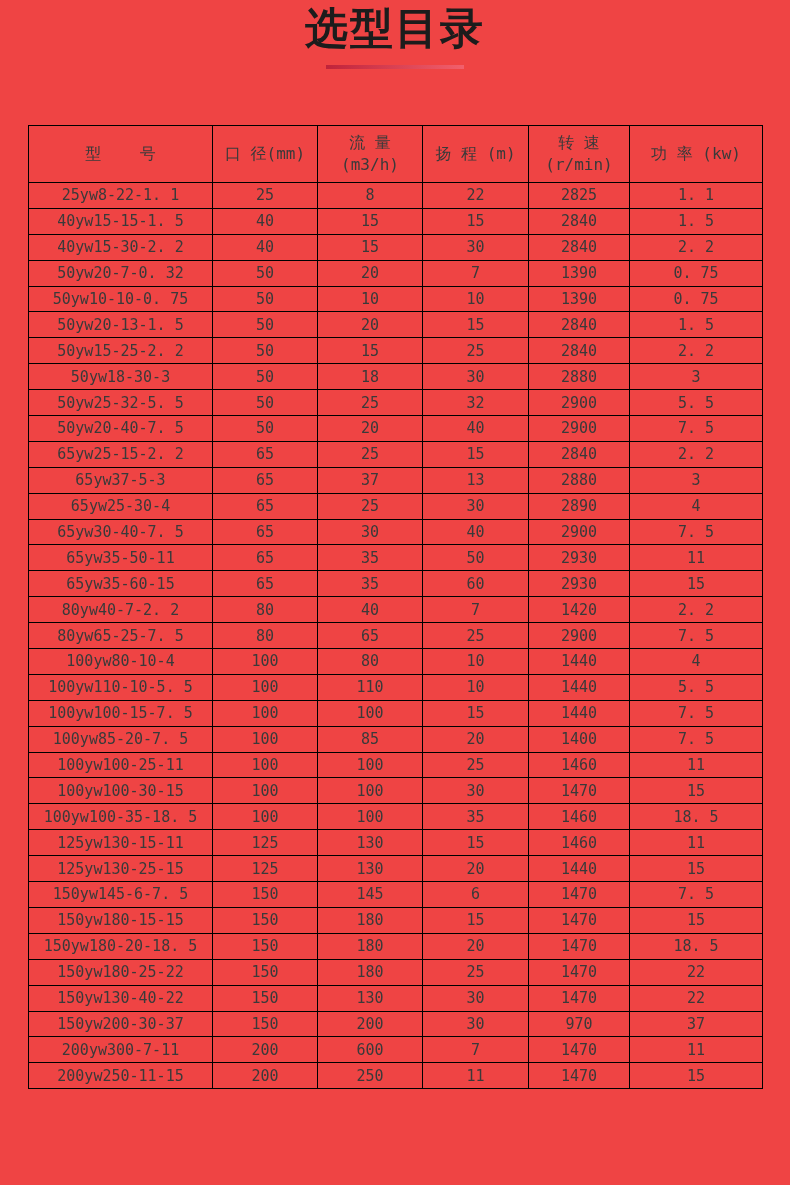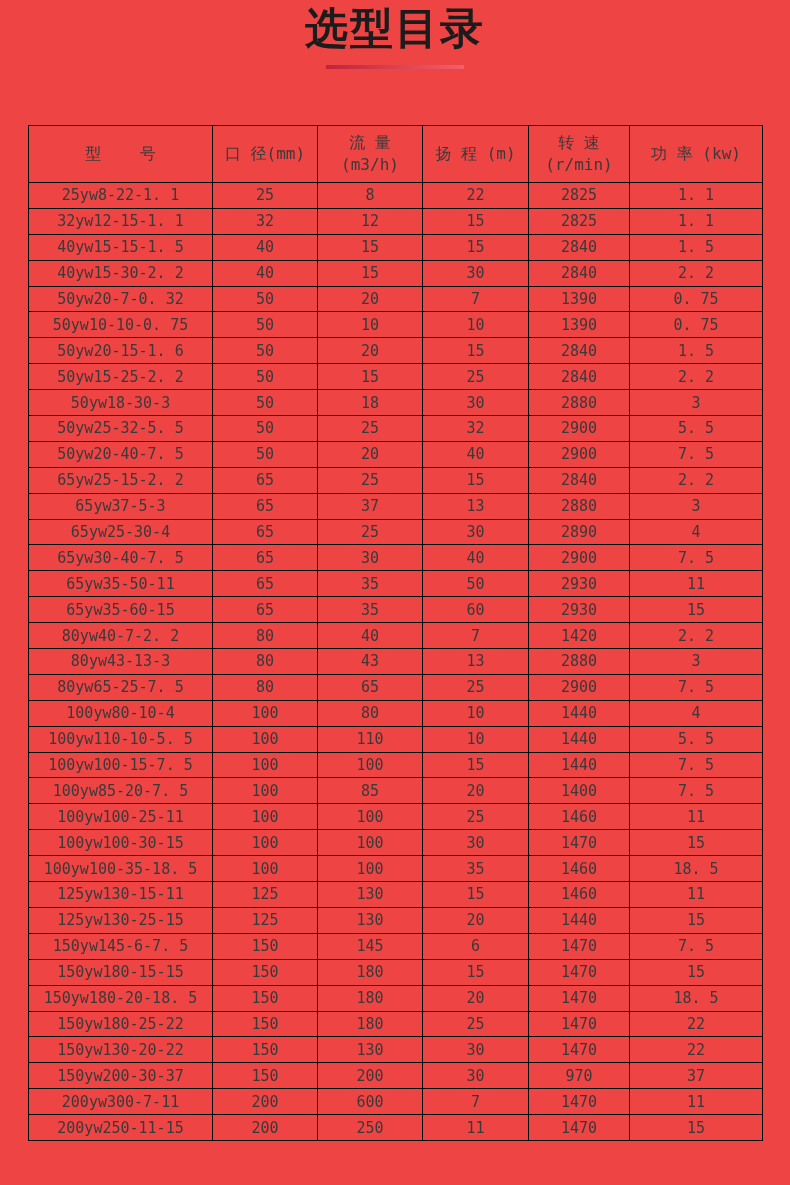--- a/index.html
+++ b/index.html
@@ -98,28 +98,20 @@
     <tbody>
         <tr>
           <td>25yw8-22-1. 1</td>
           <td>25</td>
           <td>8</td>
           <td>22</td>
           <td>2825</td>
           <td>1. 1</td>
         </tr>
         <tr>
-          <td>32yw12-15-1. 1</td>
-          <td>32</td>
-          <td>12</td>
-          <td>15</td>
-          <td>2825</td>
-          <td>1. 1</td>
-        </tr>
-        <tr>
           <td>40yw15-15-1. 5</td>
           <td>40</td>
           <td>15</td>
           <td>15</td>
           <td>2840</td>
           <td>1. 5</td>
         </tr>
         <tr>
           <td>40yw15-30-2. 2</td>
           <td>40</td>
@@ -138,21 +130,21 @@
         </tr>
         <tr>
           <td>50yw10-10-0. 75</td>
           <td>50</td>
           <td>10</td>
           <td>10</td>
           <td>1390</td>
           <td>0. 75</td>
         </tr>
         <tr>
-          <td>50yw20-15-1. 6</td>
+          <td>50yw20-13-1. 5</td>
           <td>50</td>
           <td>20</td>
           <td>15</td>
           <td>2840</td>
           <td>1. 5</td>
         </tr>
         <tr>
           <td>50yw15-25-2. 2</td>
           <td>50</td>
           <td>15</td>
@@ -234,28 +226,20 @@
         </tr>
         <tr>
           <td>80yw40-7-2. 2</td>
           <td>80</td>
           <td>40</td>
           <td>7</td>
           <td>1420</td>
           <td>2. 2</td>
         </tr>
         <tr>
-          <td>80yw43-13-3</td>
-          <td>80</td>
-          <td>43</td>
-          <td>13</td>
-          <td>2880</td>
-          <td>3</td>
-        </tr>
-        <tr>
           <td>80yw65-25-7. 5</td>
           <td>80</td>
           <td>65</td>
           <td>25</td>
           <td>2900</td>
           <td>7. 5</td>
         </tr>
         <tr>
           <td>100yw80-10-4</td>
           <td>100</td>
@@ -354,21 +338,21 @@
         </tr>
         <tr>
           <td>150yw180-25-22</td>
           <td>150</td>
           <td>180</td>
           <td>25</td>
           <td>1470</td>
           <td>22</td>
         </tr>
         <tr>
-          <td>150yw130-20-22</td>
+          <td>150yw130-40-22</td>
           <td>150</td>
           <td>130</td>
           <td>30</td>
           <td>1470</td>
           <td>22</td>
         </tr>
         <tr>
           <td>150yw200-30-37</td>
           <td>150</td>
           <td>200</td>

